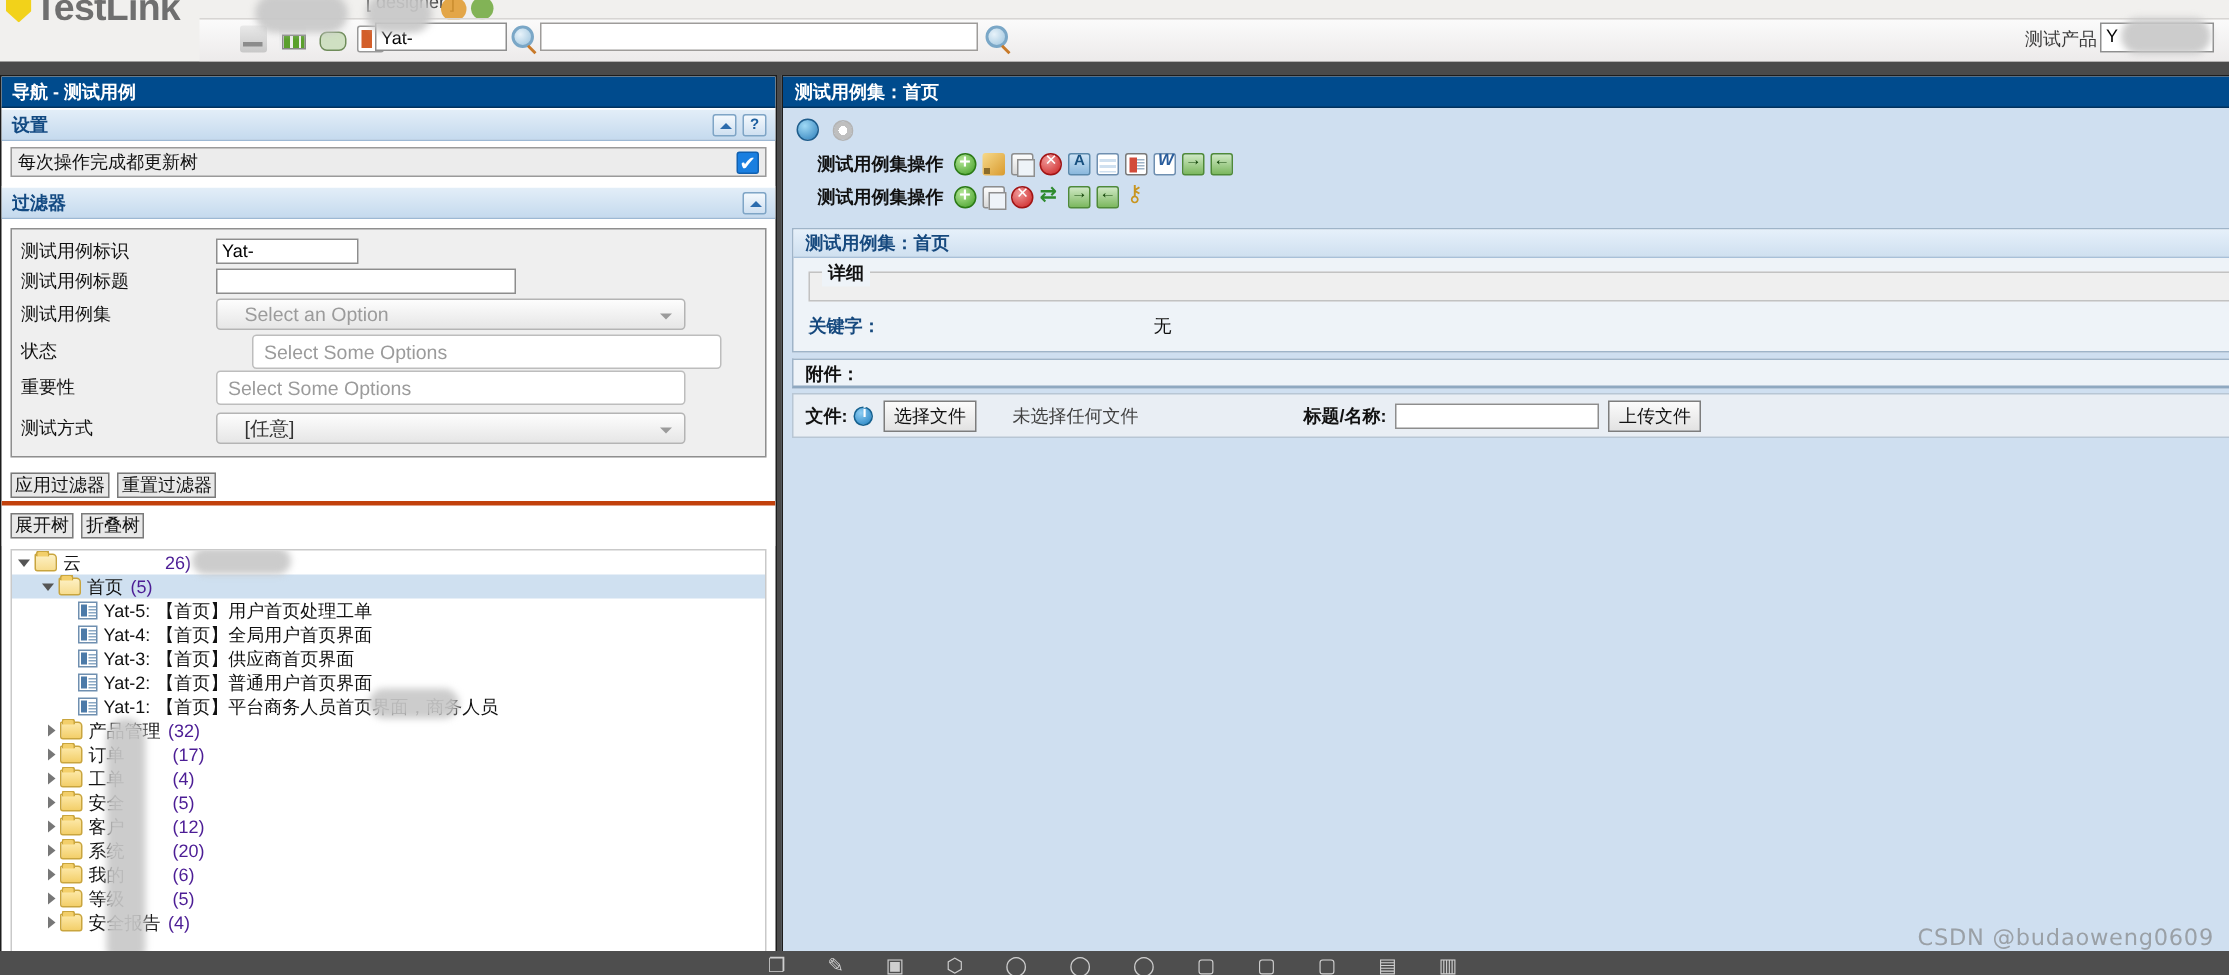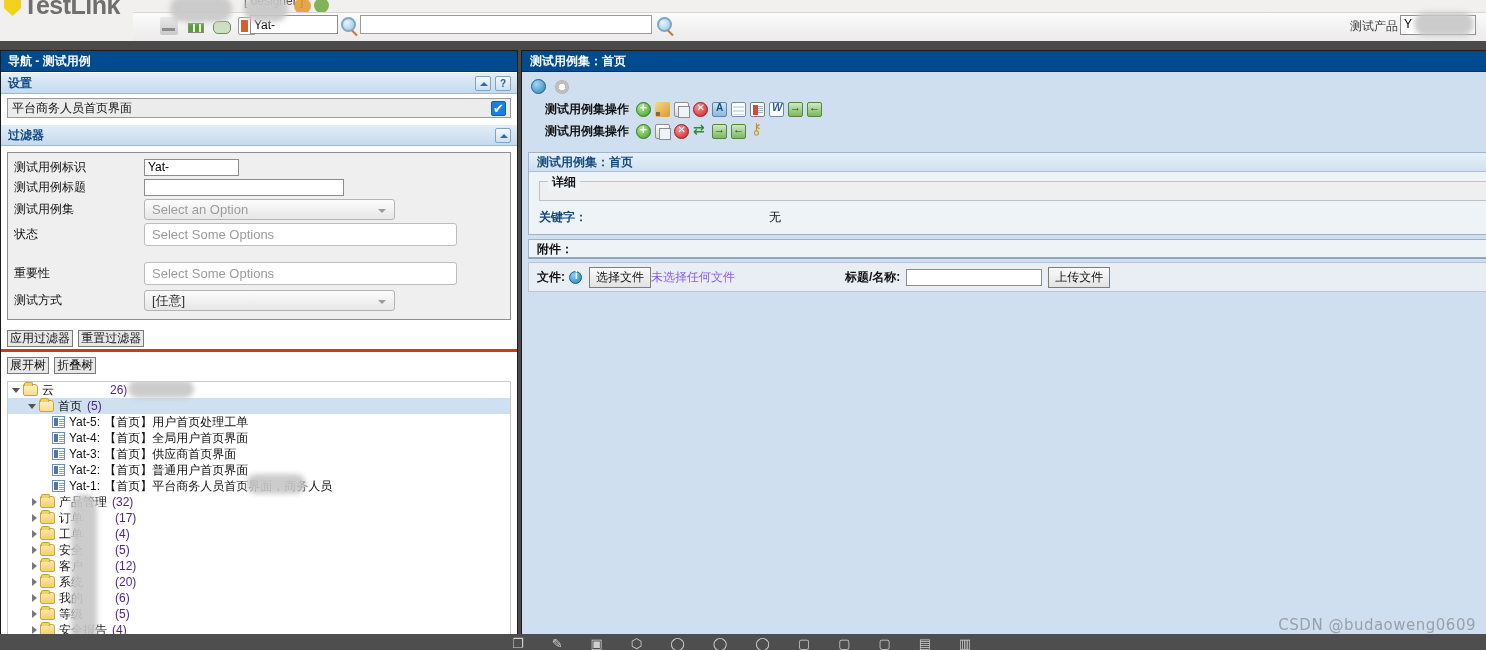--- a/index.html
+++ b/index.html
@@ -138,24 +138,24 @@
   }
   .frow { display: flex; align-items: center; margin-bottom: 3px; }
   .flabel { width: 130px; font-size: 12px; color: #111; flex: none; }
   .ftext {
     height: 17px; border: 1px solid #8d8d8d; background: #fff;
     font-size: 12px; padding: 0 3px; line-height: 15px; color: #000;
   }
   .ftext.id { width: 95px; }
   .ftext.title { width: 200px; }
   .fsel {
-    width: 251px; height: 21px; border: 1px solid #b4b4b4;
+    width: 313px; height: 21px; border: 1px solid #b4b4b4;
     background: linear-gradient(#fdfdfd,#e6e6e6);
     border-radius: 3px; font-size: 13px; color: #9b9b9b;
-    line-height: 19px; padding-left: 7px; position: relative;
+    line-height: 19px; padding-left: 18px; position: relative;
   }
   .fsel .caret {
     position: absolute; right: 8px; top: 9px;
     border-left: 4px solid transparent; border-right: 4px solid transparent;
     border-top: 4px solid #9b9b9b;
   }
   .fmulti {
     width: 313px; height: 23px; border: 1px solid #bdbdbd; background: #fff;
     border-radius: 3px; font-size: 13px; color: #9b9b9b;
     line-height: 21px; padding-left: 7px;
@@ -305,21 +305,21 @@
   .infoic {
     width: 13px; height: 13px; border-radius: 50%;
     background: radial-gradient(circle at 35% 30%, #8ecdf3, #1f7fc0);
     border: 1px solid #15608f; margin-right: 7px; position: relative; flex: none;
   }
   .infoic::after { content:"i"; position:absolute; left:5px; top:-2px; color:#fff; font-size:10px; font-weight:bold; }
   .fbtn {
     border: 1px solid #7d7d7d; background: linear-gradient(#fbfbfb,#e2e2e2);
     font-size: 12px; padding: 1px 6px; color: #111; cursor: pointer;
   }
-  .nofile { margin-left: 0; color: #8b5cf6; }
+  .nofile { margin-left: 24px; color: #404040; }
   .titlelabel { margin-left: 110px; font-weight: bold; color: #111; }
   .titleinput {
     width: 136px; height: 17px; border: 1px solid #8d8d8d; background: #fff;
     margin: 0 6px; font-size: 12px;
   }
 
   
   .taskbar {
     position: absolute; left: 0; bottom: 0; width: 1486px; height: 16px;
     background: #4e4e4e; overflow: hidden;
@@ -368,21 +368,21 @@
   <div id="leftpanel">
     <div class="panel-title">导航 - 测试用例</div>
 
     <div class="sect-head">
       <span>设置</span>
       <div class="hbtn up" style="right:26px;"></div>
       <div class="hbtn" style="right:6px;">?</div>
     </div>
 
     <div class="settings-row">
-      <span>平台商务人员首页界面</span>
+      <span>每次操作完成都更新树</span>
       <div class="chk"></div>
     </div>
 
     <div class="sect-head" style="margin-top:6px;">
       <span>过滤器</span>
       <div class="hbtn up" style="right:6px;"></div>
     </div>
 
     <div class="filterbox">
       <div class="frow">
@@ -393,21 +393,21 @@
         <div class="flabel">测试用例标题</div>
         <div class="ftext title"></div>
       </div>
       <div class="frow">
         <div class="flabel">测试用例集</div>
         <div class="fsel">
           <span>Select an Option</span>
           <span class="caret"></span>
         </div>
       </div>
-      <div class="frow" style="margin-bottom:16px;">
+      <div class="frow" style="margin-bottom:1px;gap:24px;">
         <div class="flabel">状态</div>
         <div class="fmulti">Select Some Options</div>
       </div>
       <div class="frow" style="margin-bottom:5px;">
         <div class="flabel">重要性</div>
         <div class="fmulti">Select Some Options</div>
       </div>
       <div class="frow" style="margin-bottom:0;">
         <div class="flabel">测试方式</div>
         <div class="fsel dark">

